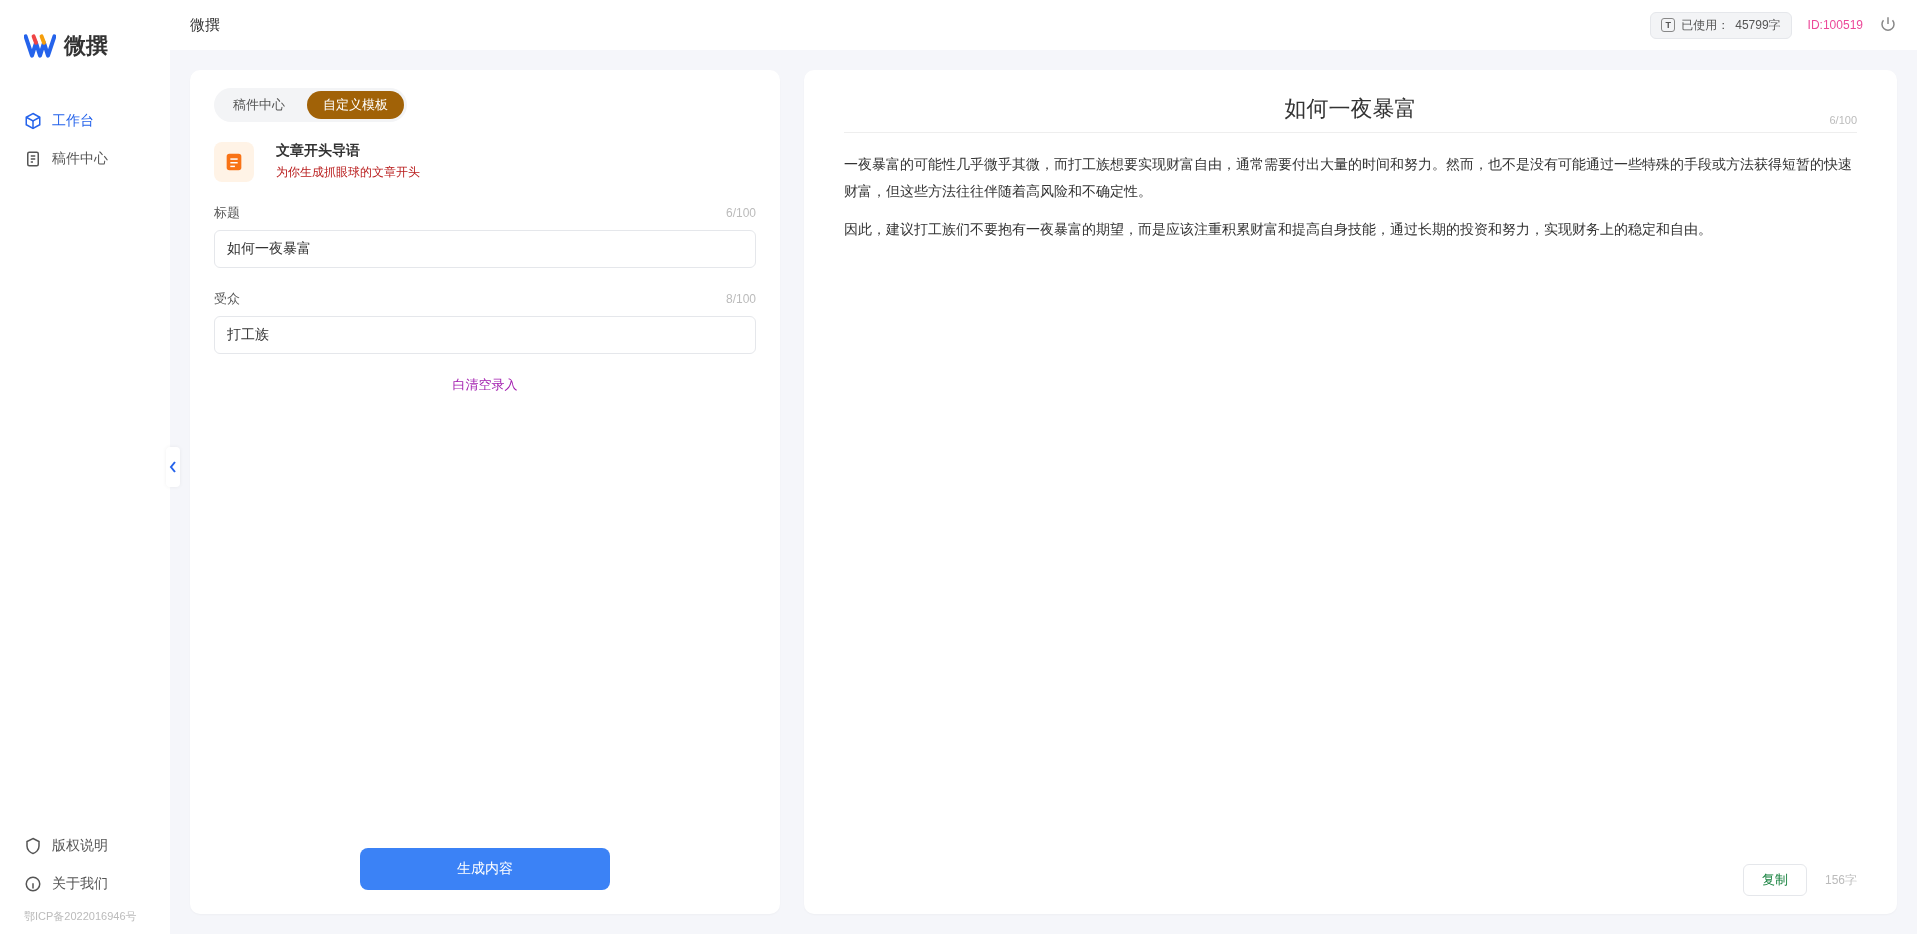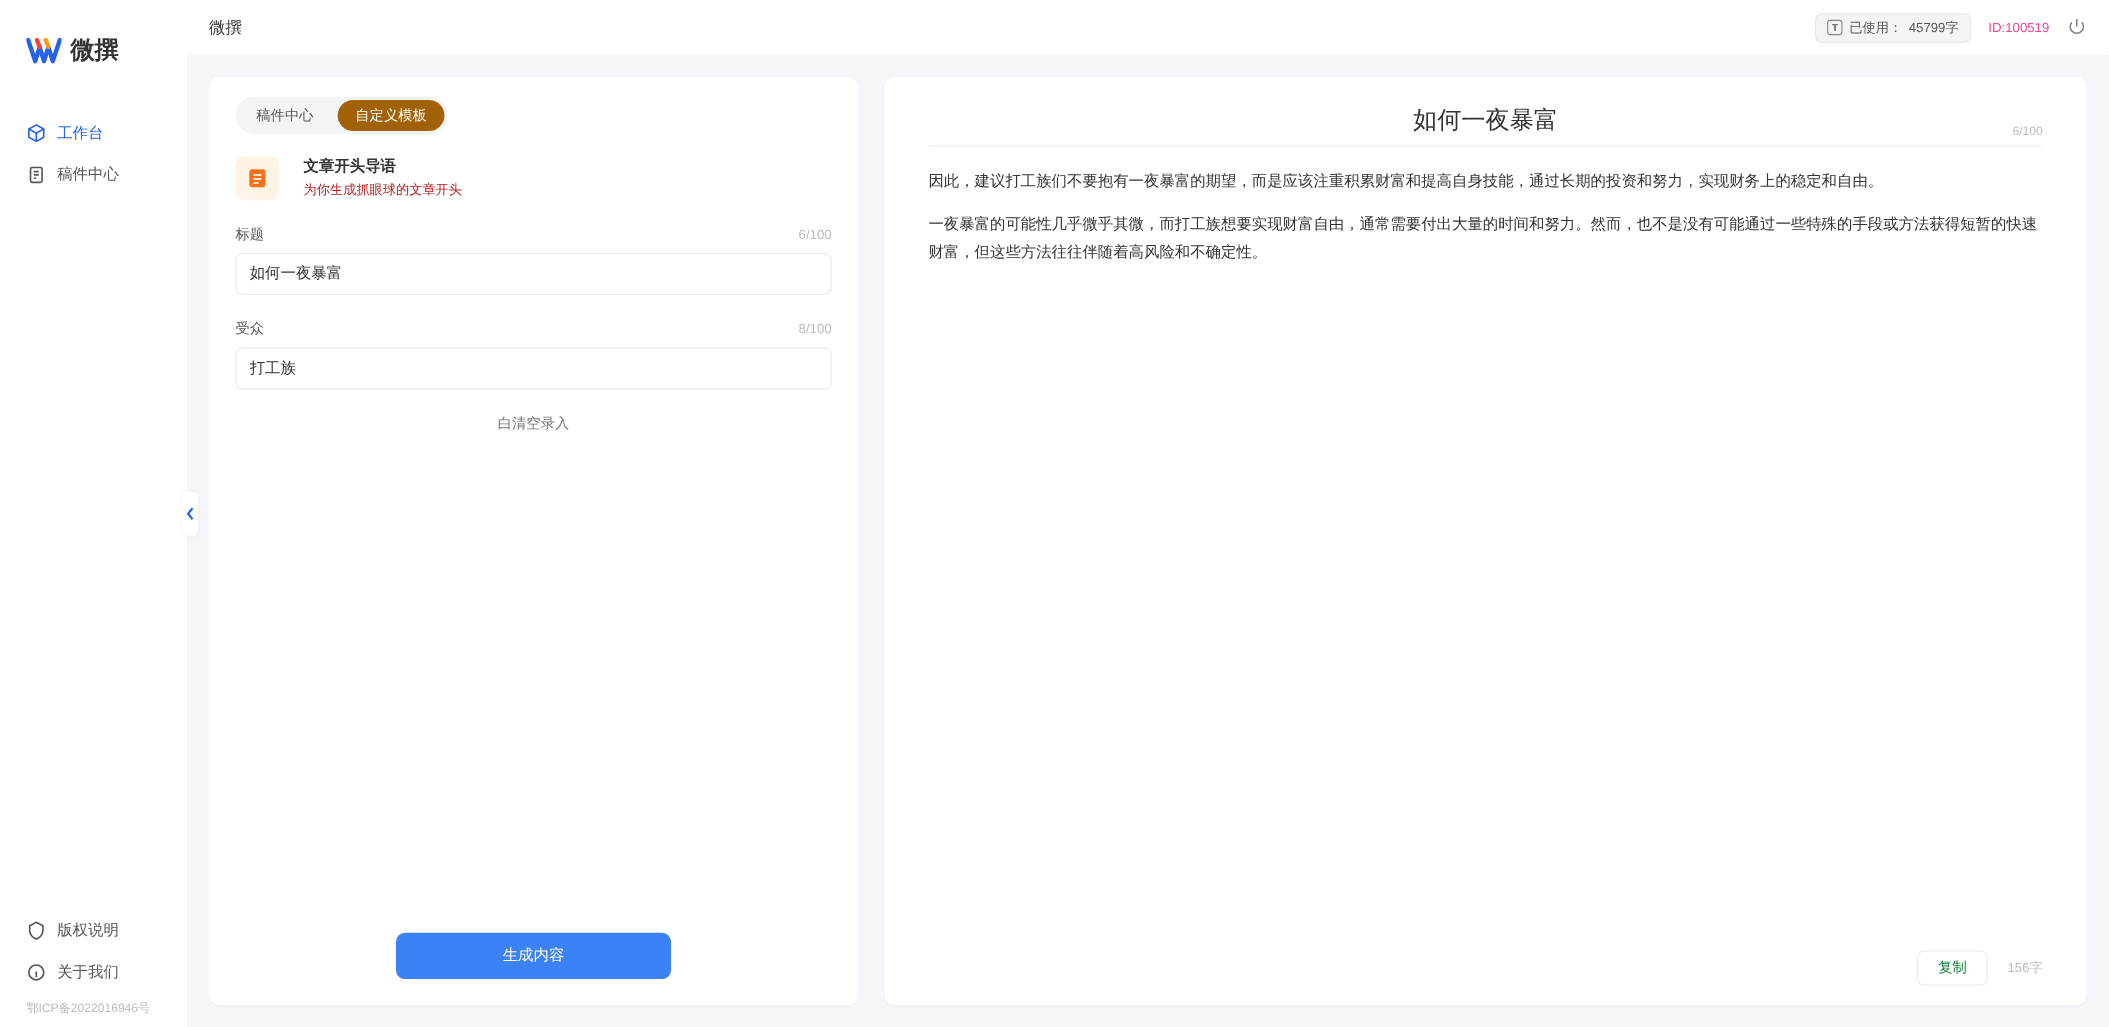--- a/index.html
+++ b/index.html
@@ -176,21 +176,21 @@
   width: 100%;
   border: 1px solid #e5e7eb;
   border-radius: 6px;
   padding: 10px 12px;
   font-size: 14px;
   color: #333;
   outline: none;
 }
 .clear-link {
   text-align: center;
-  color: #737373;
+  color: #a21caf;
   font-size: 13px;
   margin-top: 22px;
   cursor: pointer;
 }
 .generate-btn {
   margin-top: auto;
   width: 250px;
   align-self: center;
   background: #3b82f6;
   color: #fff;
@@ -365,22 +365,22 @@
 
         <button class="generate-btn">生成内容</button>
       </section>
 
       <section class="panel right-panel">
         <div class="output-title-row">
           <div class="output-title">如何一夜暴富</div>
           <div class="output-title-counter">6/100</div>
         </div>
         <div class="output-body">
+          <p>一夜暴富的可能性几乎微乎其微，而打工族想要实现财富自由，通常需要付出大量的时间和努力。然而，也不是没有可能通过一些特殊的手段或方法获得短暂的快速财富，但这些方法往往伴随着高风险和不确定性。</p>
           <p>因此，建议打工族们不要抱有一夜暴富的期望，而是应该注重积累财富和提高自身技能，通过长期的投资和努力，实现财务上的稳定和自由。</p>
-          <p>一夜暴富的可能性几乎微乎其微，而打工族想要实现财富自由，通常需要付出大量的时间和努力。然而，也不是没有可能通过一些特殊的手段或方法获得短暂的快速财富，但这些方法往往伴随着高风险和不确定性。</p>
         </div>
         <div class="output-footer">
           <button class="copy-btn">复制</button>
           <span class="word-count">156字</span>
         </div>
       </section>
     </div>
   </div>
 </div>
 

